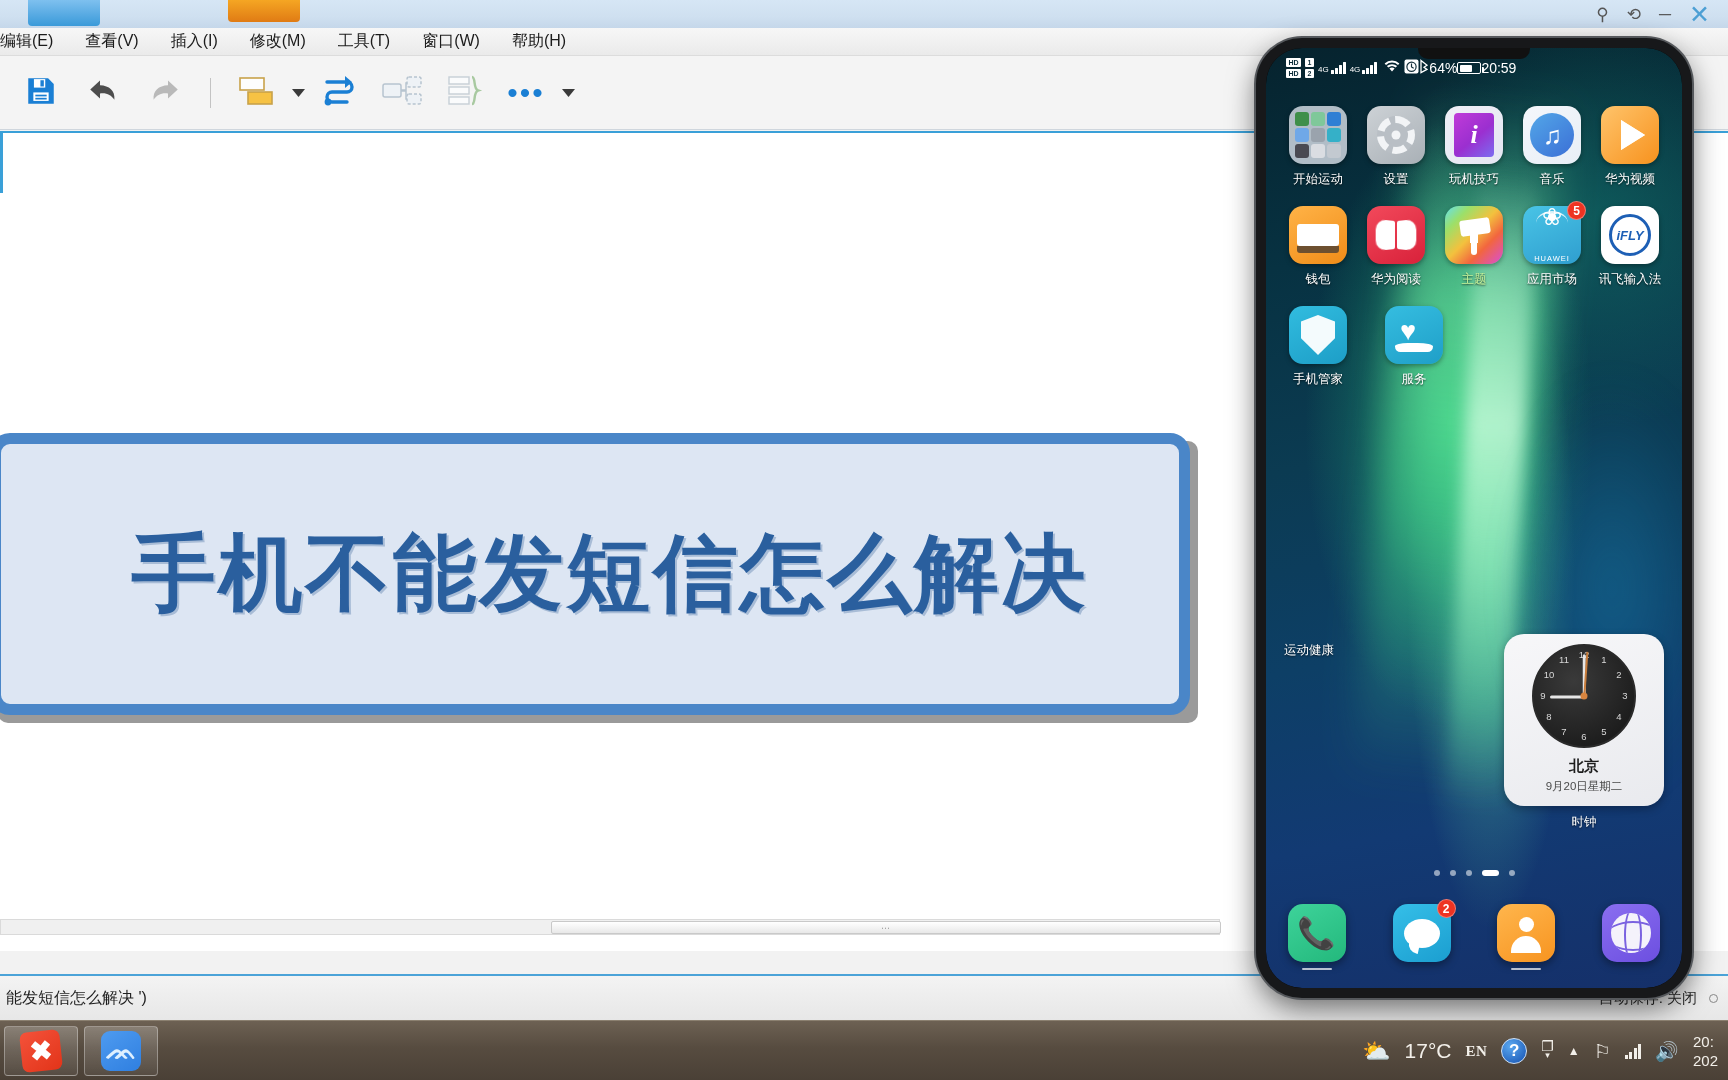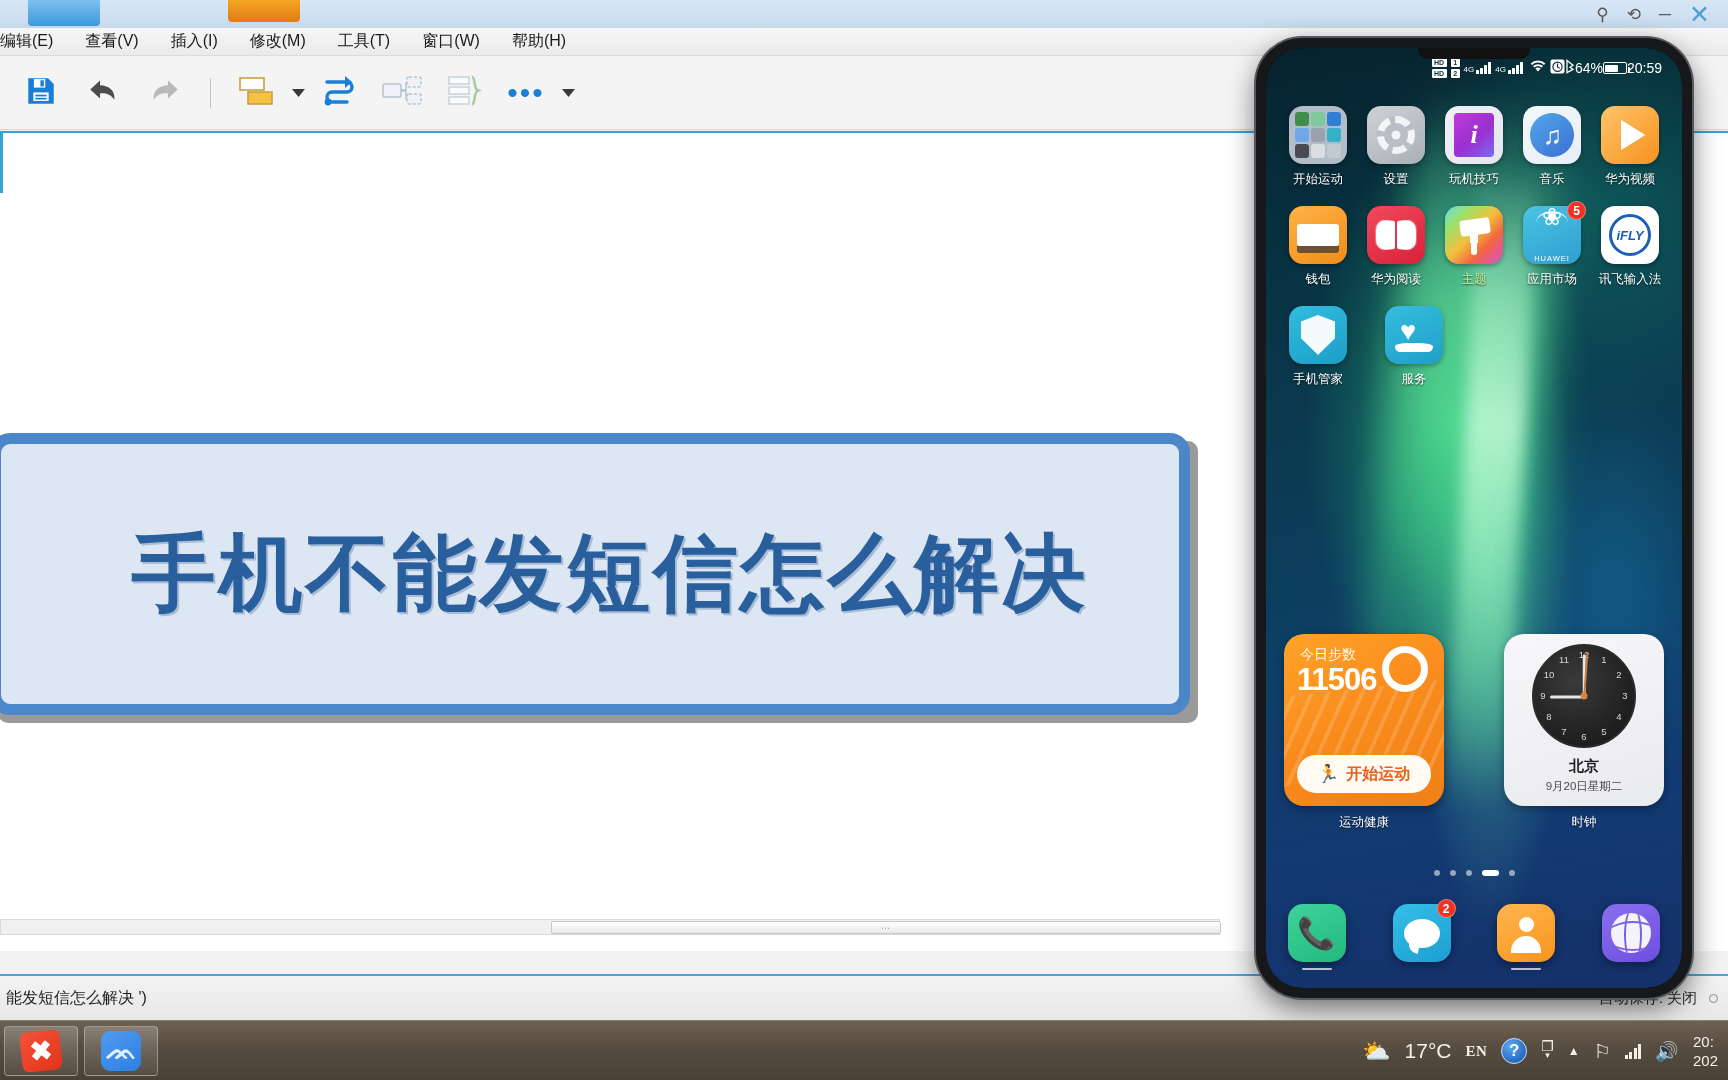--- a/index.html
+++ b/index.html
@@ -171,21 +171,21 @@
   }
   #aurora-3 {
     position: absolute; right: -30px; top: 330px; width: 200px; height: 420px;
     background: radial-gradient(ellipse at center, rgba(30,150,200,.35), transparent 70%);
     filter: blur(22px);
   }
 
   
   #phone-statusbar {
     position: absolute; left: 0; top: 0; width: 100%; height: 40px;
-    display: flex; align-items: center; justify-content: flex-end;
+    display: flex; align-items: center; justify-content: flex-start;
     padding: 0 20px; z-index: 30;
     color: #fff; font-size: 13px;
   }
   #psb-left { display: flex; align-items: center; gap: 4px; }
   .sim-stack { display: flex; flex-direction: column; gap: 2px; }
   .sim-chip {
     width: 15px; height: 9px; background: #fff; color: #0a2b38;
     font-size: 7px; font-weight: bold; line-height: 9px; text-align: center;
     border-radius: 1px;
   }
@@ -779,30 +779,20 @@
               </div>
             </div>
           </div>
           <div class="app-name">服务</div>
         </div>
       </div>
     </div>
 
     <div id="widgets">
       <div class="widget-col">
-        <div id="health-widget">
-          <div class="chev"></div>
-          <div id="hw-steps-label">今日步数</div>
-          <div id="hw-steps-value">11506</div>
-          <div id="hw-ring"></div>
-          <div id="hw-btn">
-            <span class="runner">🏃</span>
-            <span class="txt">开始运动</span>
-          </div>
-        </div>
         <div class="widget-label">运动健康</div>
       </div>
 
       <div class="widget-col">
         <div id="clock-widget">
           <div id="clock-face">
             <span class="num" style="left:50%;  top:9px;">12</span>
             <span class="num" style="left:70%;  top:14px;">1</span>
             <span class="num" style="left:85%;  top:29%;">2</span>
             <span class="num" style="left:91%;  top:50%;">3</span>

